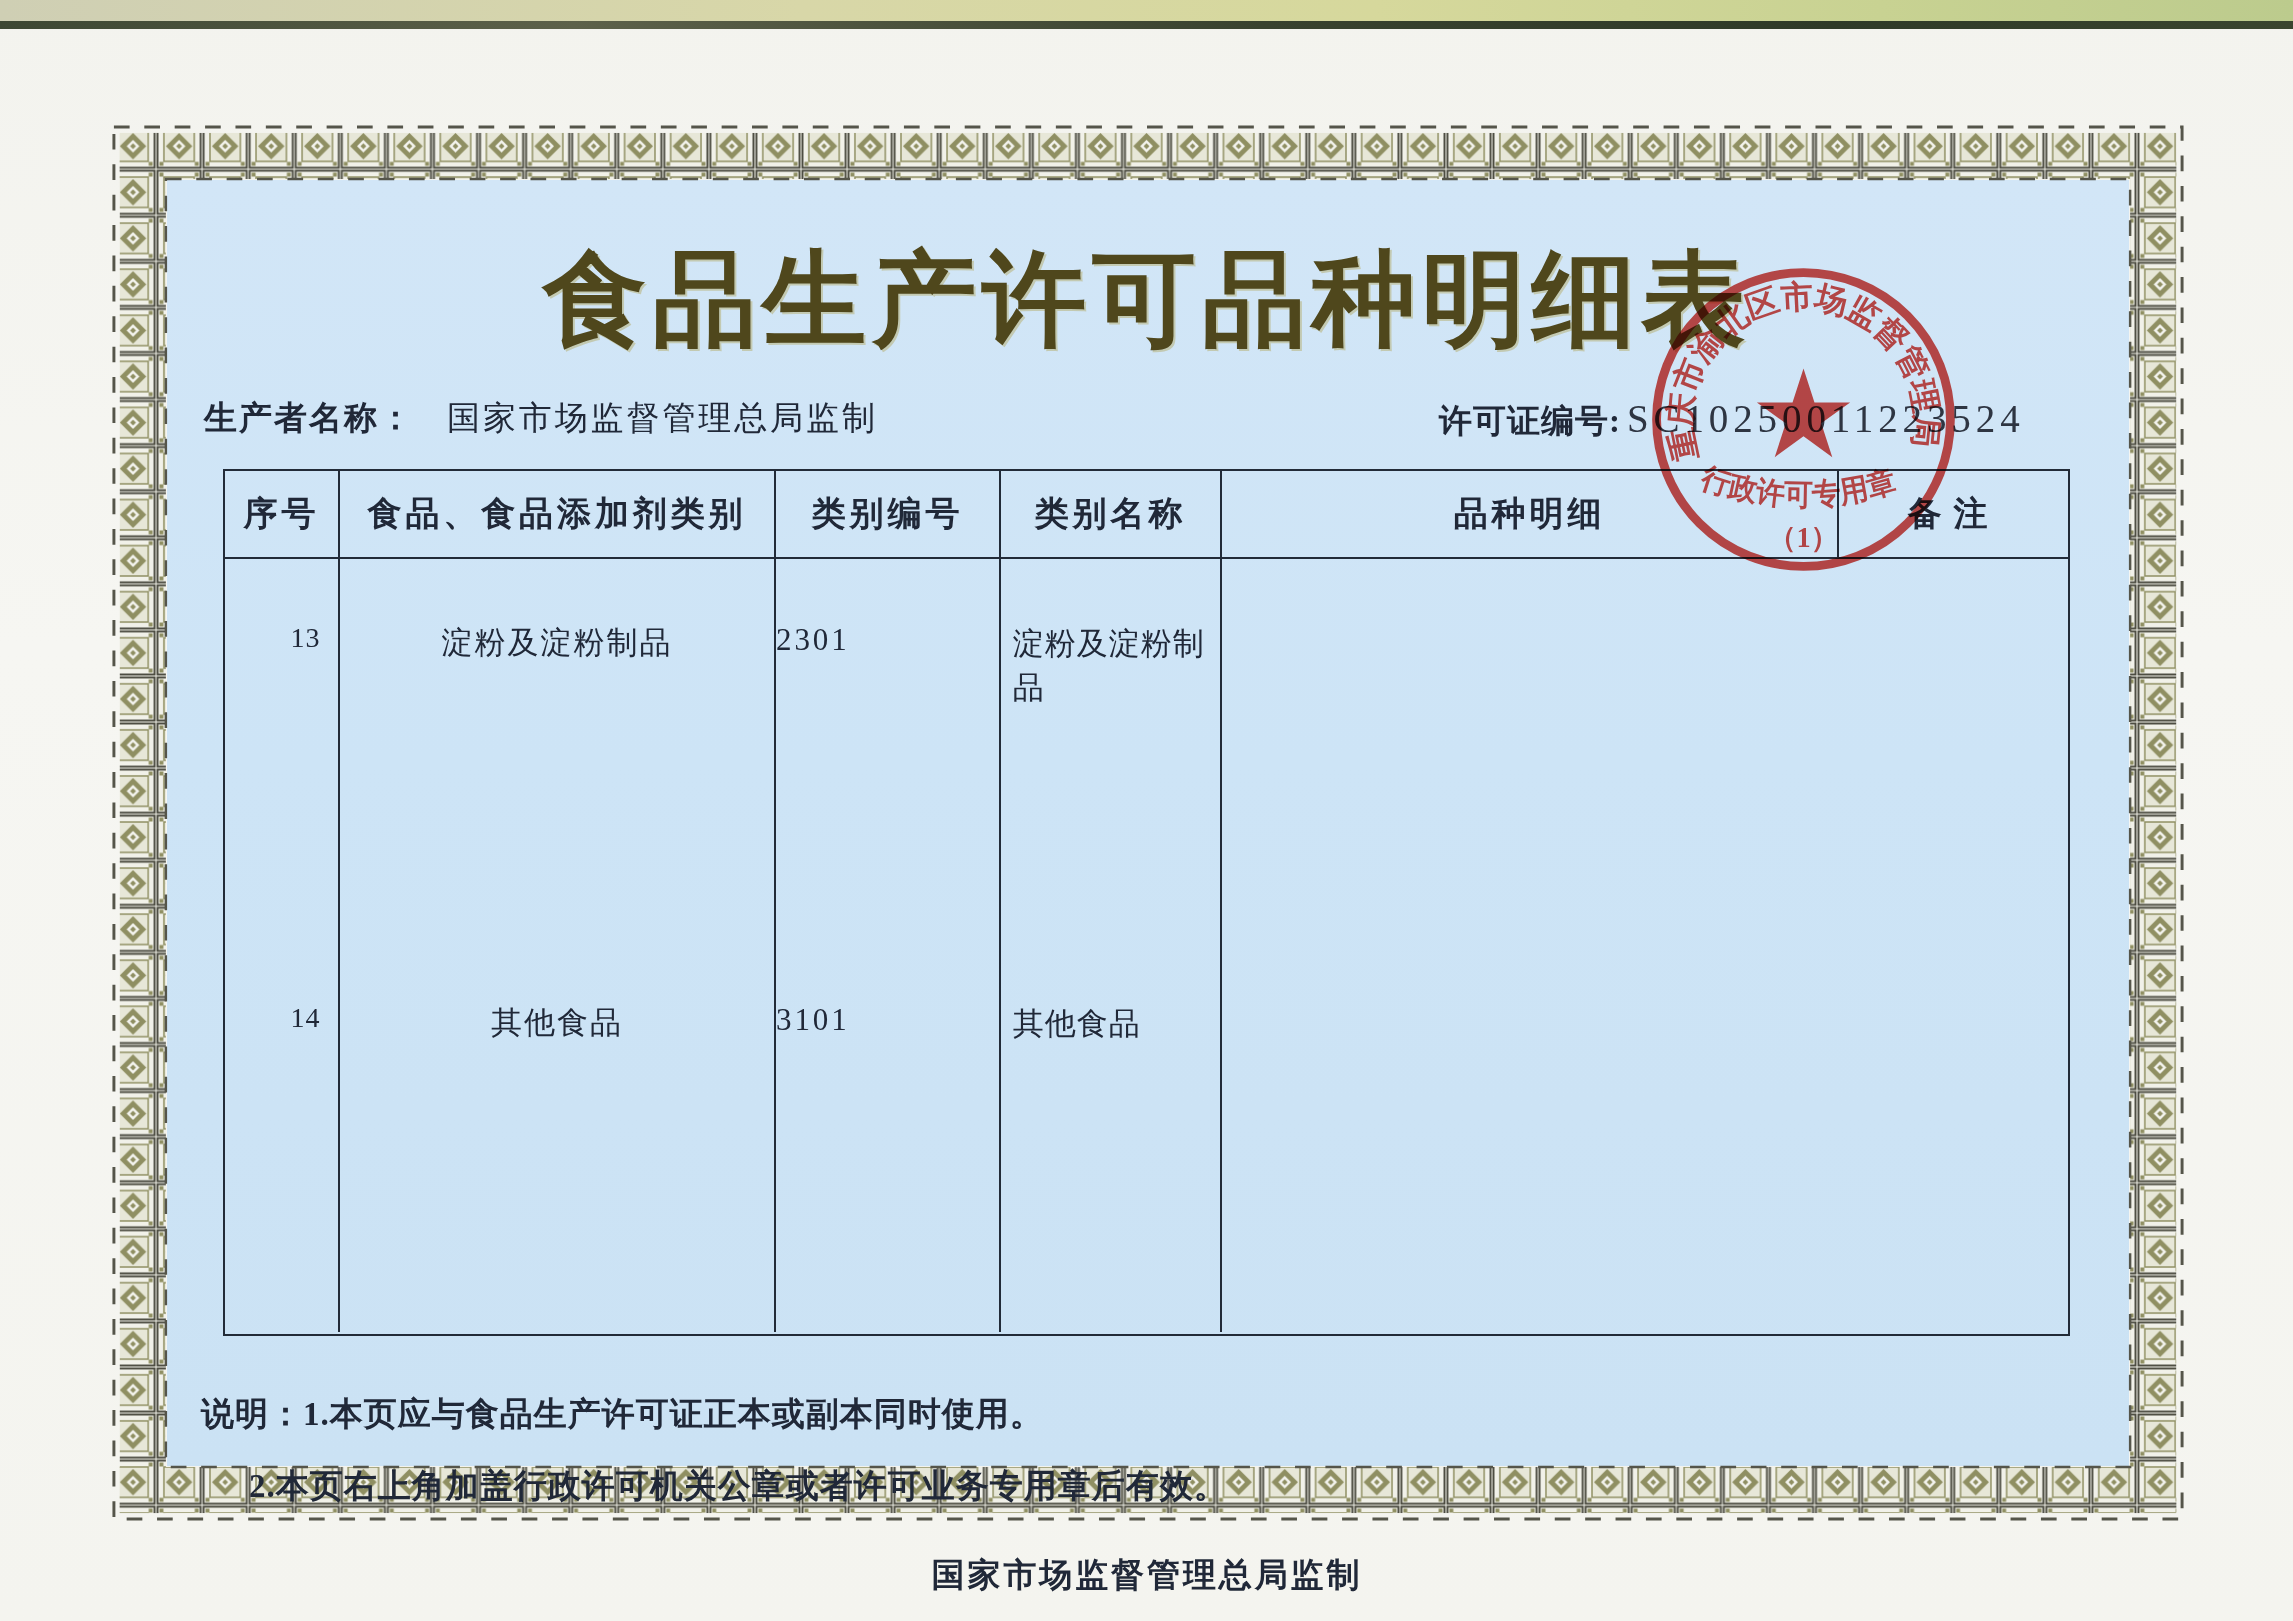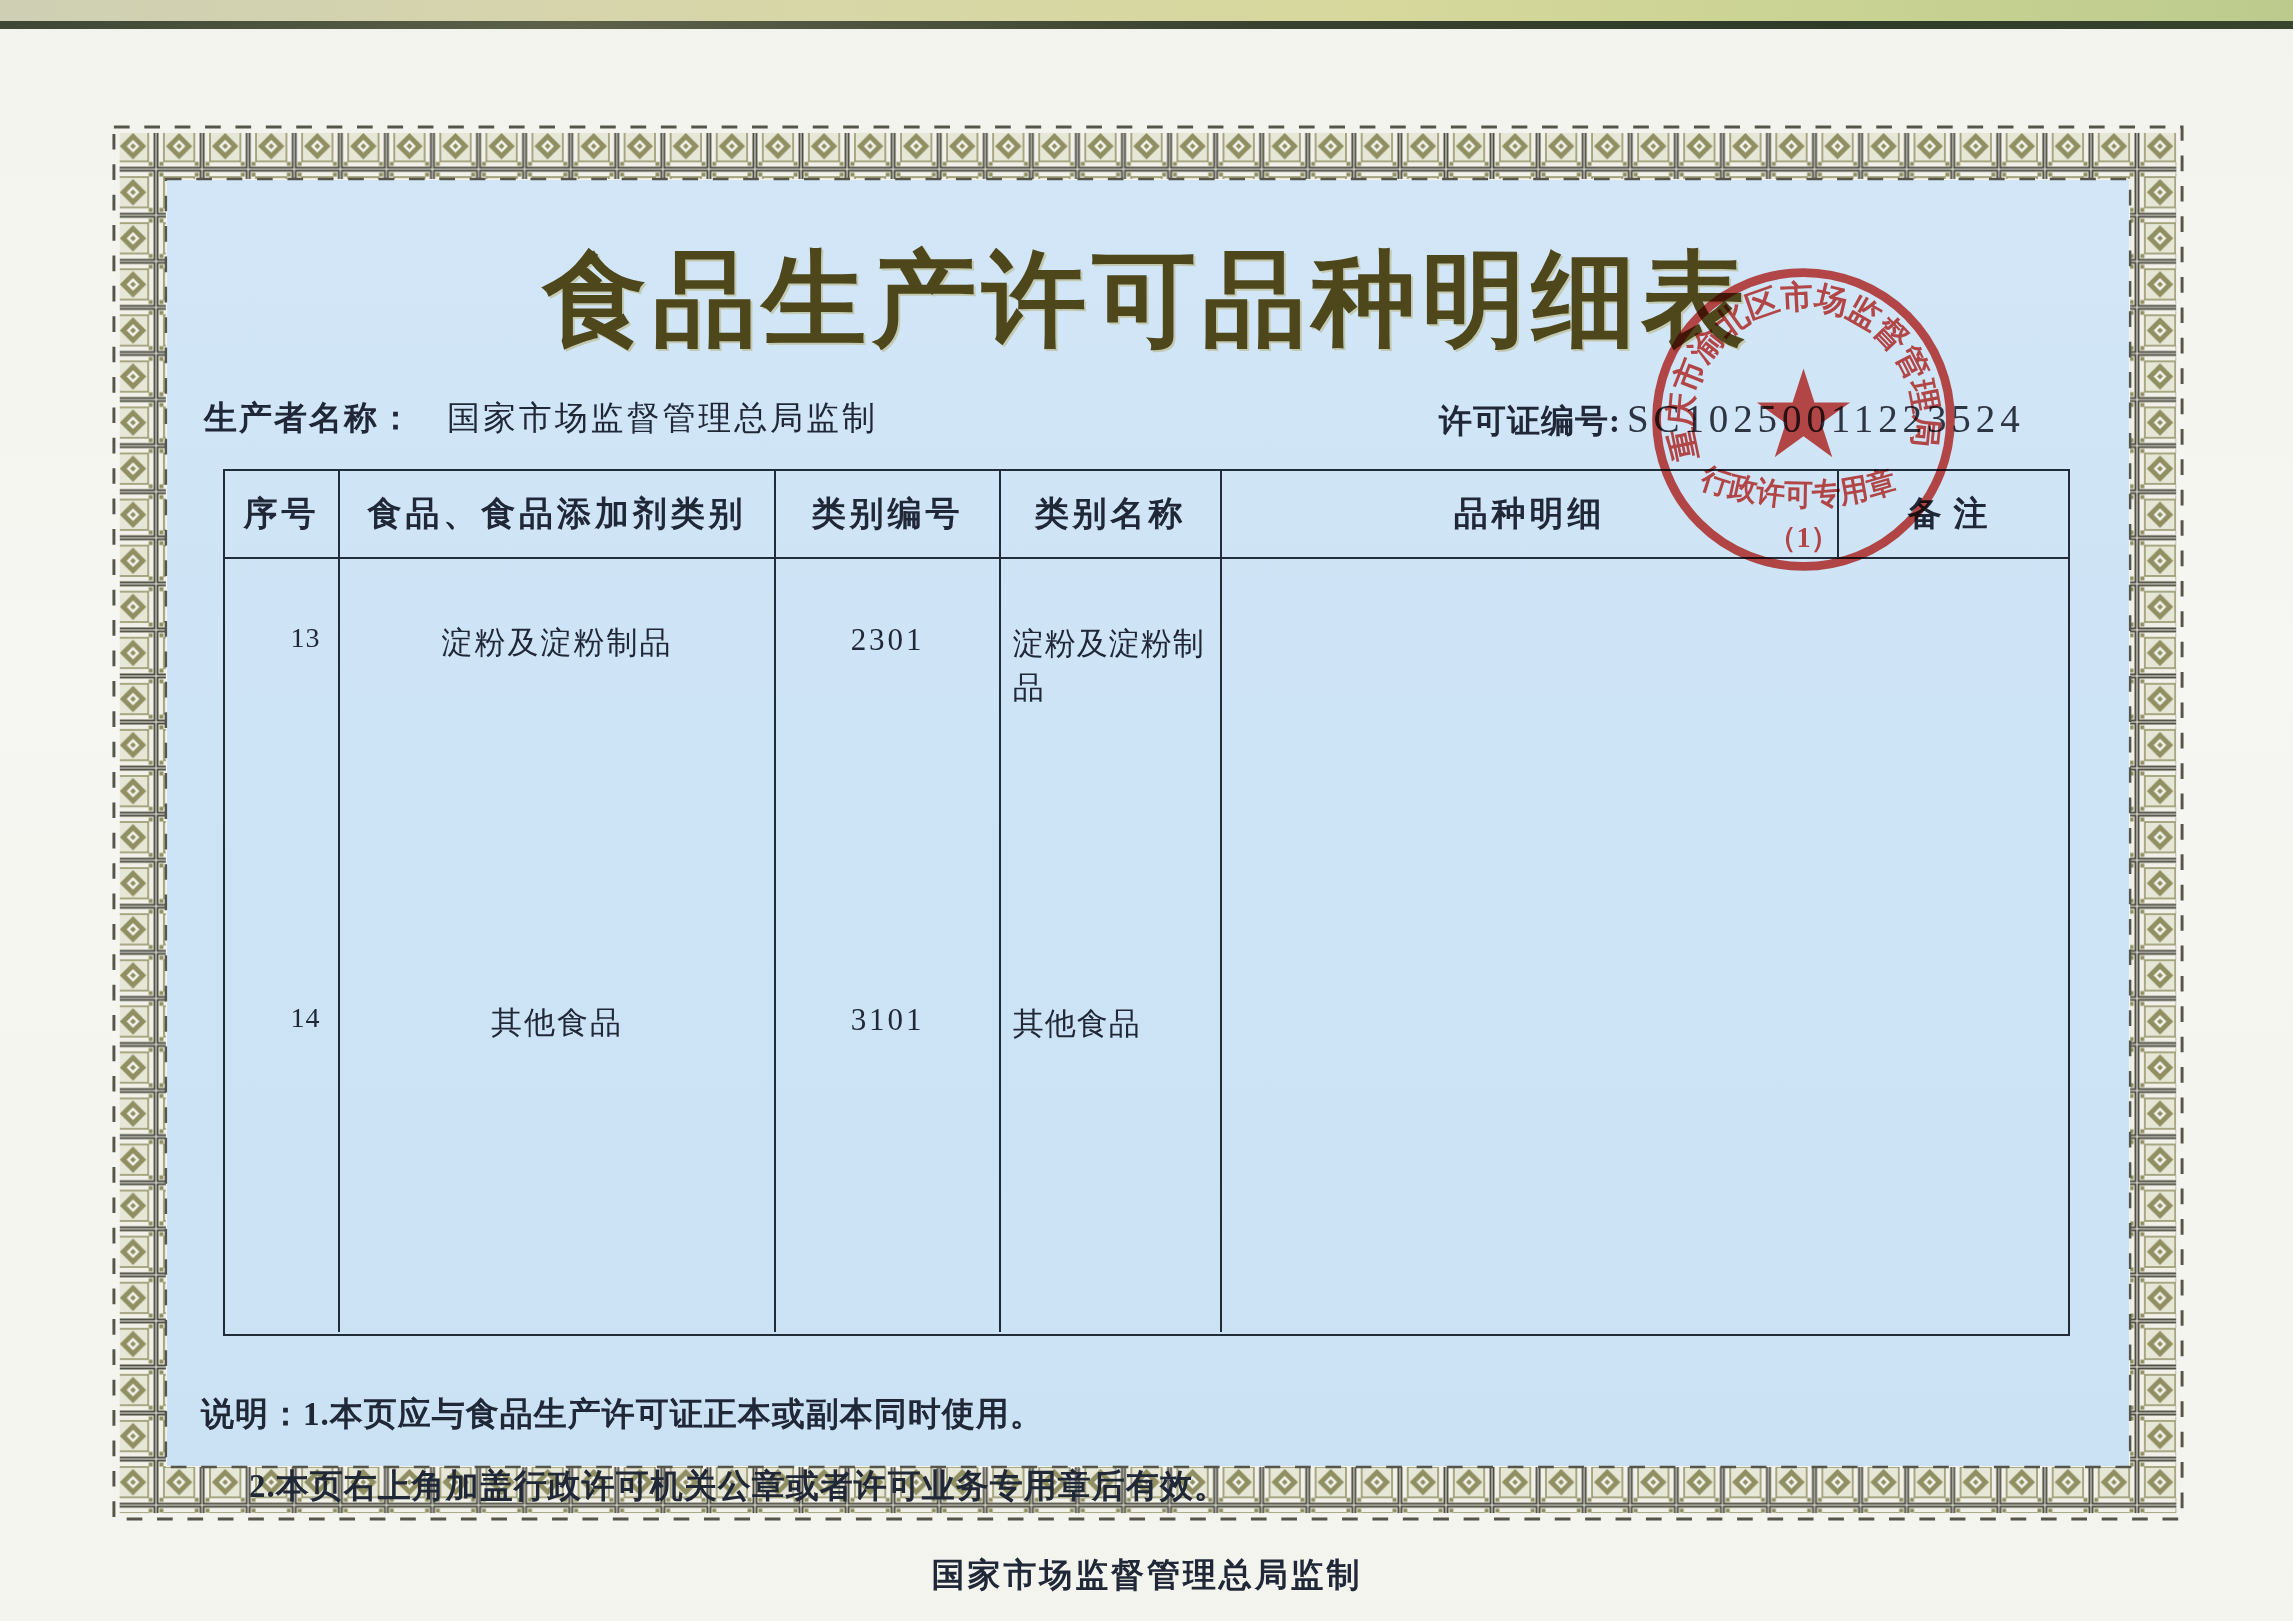--- a/index.html
+++ b/index.html
@@ -34,21 +34,21 @@
   .hc,.bc{box-sizing:border-box;}
   .hc{display:flex;align-items:center;justify-content:center;
     font-size:34px;font-weight:bold;letter-spacing:3.9px;white-space:nowrap;}
   .c1{width:115px;}.c2{width:436px;}.c3{width:225px;}.c4{width:221px;}.c5{width:617px;}.c6{flex:1;}
   .bdr{border-right:2px solid #222b38;}
   .hc.c6{letter-spacing:11.8px;}
   .bc{position:relative;}
   .e{position:absolute;}
   .no-val{right:17.6px;font-size:28px;letter-spacing:1px;}
   .cat-val{left:0;width:100%;text-align:center;font-size:31px;letter-spacing:2px;}
-  .code-val{left:0;width:100%;text-align:center;font-size:31px;letter-spacing:2.9px;}
+  .code-val{left:0;width:100%;text-align:left;font-size:31px;letter-spacing:2.9px;}
   .name-val{left:11.8px;right:13.7px;font-size:31px;line-height:44px;letter-spacing:1px;
     word-break:break-all;}
   .det{left:11.8px;width:594px;font-size:29px;line-height:41px;word-break:break-all;letter-spacing:0.5px;}
   .r1{top:63px;}
   .r2{top:443px;}
   .carry{top:9.8px;}
   .notes{position:absolute;left:201px;top:1392px;font-size:33px;font-weight:bold;letter-spacing:1px;}
   .notes .line2{margin-top:26.5px;padding-left:48px;}
   .page-footer{position:absolute;left:0;top:1553px;width:2294px;text-align:center;
     font-size:33px;font-weight:bold;letter-spacing:2.9px;}

